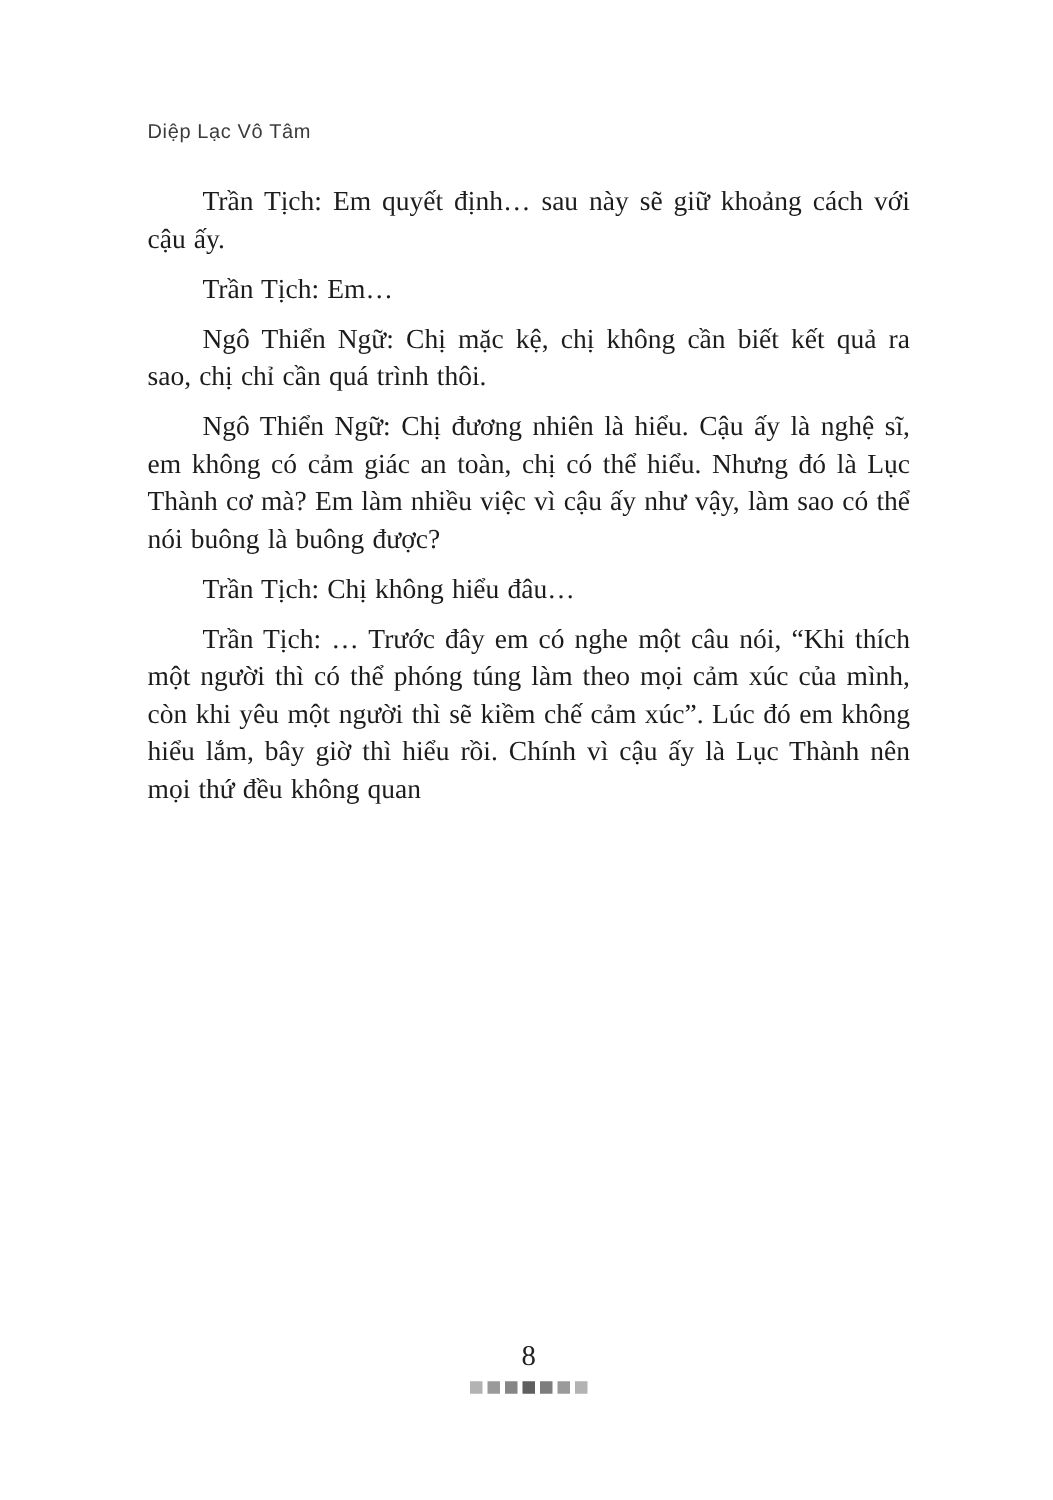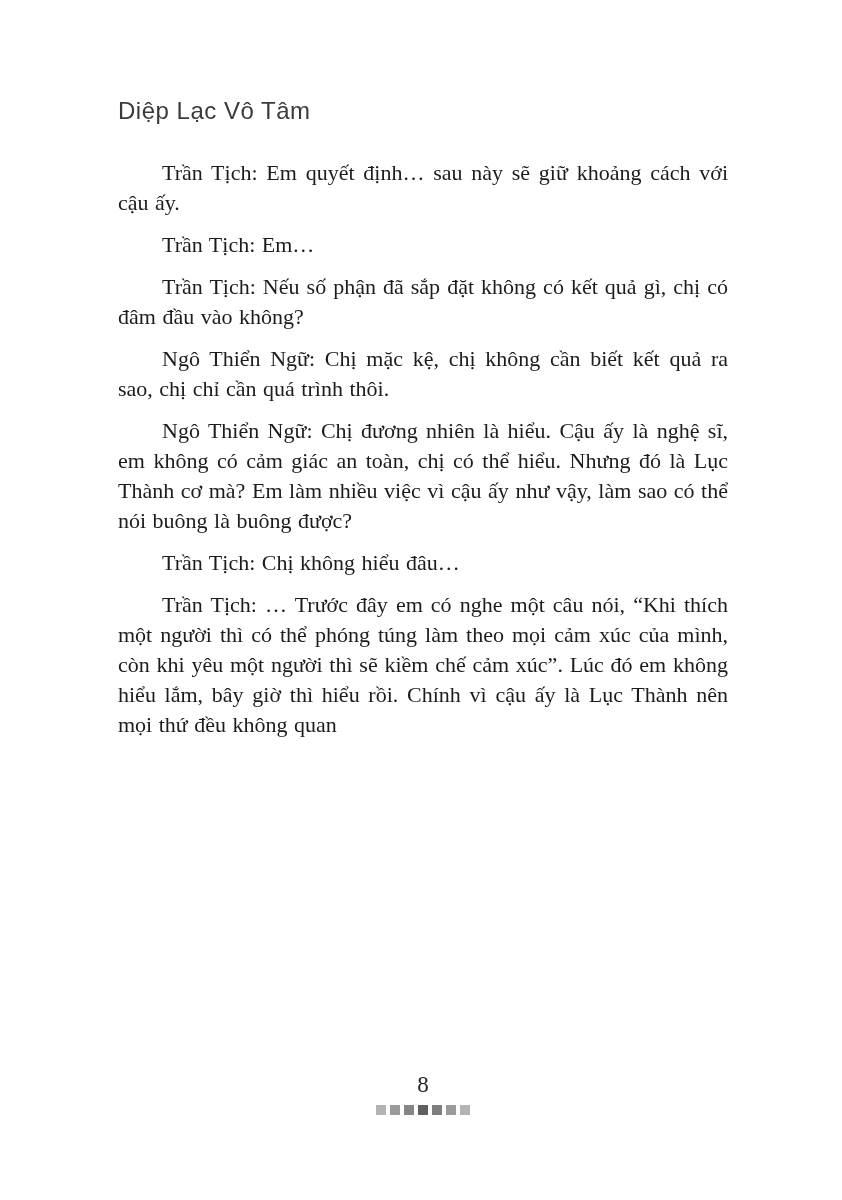--- a/index.html
+++ b/index.html
@@ -13,38 +13,38 @@
     height: 1200px;
     background: #ffffff;
     overflow: hidden;
     font-family: "Liberation Serif", "DejaVu Serif", serif;
   }
   .running-header {
     position: absolute;
     left: 118px;
     top: 97px;
     font-family: "Liberation Sans", "DejaVu Sans", sans-serif;
-    font-size: 24px;
+    font-size: 16px;
     font-weight: 400;
     letter-spacing: 0.5px;
     color: #3b3b3b;
     white-space: nowrap;
   }
   .body-text {
     position: absolute;
     left: 118px;
     top: 146px;
     width: 610px;
     font-size: 22px;
     line-height: 30px;
     color: #1c1c1c;
     text-align: justify;
   }
   .body-text p {
-    margin: 12px 0 10px 0;
+    margin: 0 0 10px 0;
     text-indent: 44px;
     word-spacing: 1px;
   }
   .page-footer {
     position: absolute;
     left: 118px;
     top: 1072px;
     width: 610px;
     text-align: center;
   }
@@ -68,21 +68,20 @@
 </head>
 <body>
 
 <div class="page">
 
   <div class="running-header">Diệp Lạc Vô Tâm</div>
 
   <div class="body-text" id="body-text">
       <p>Trần Tịch: Em quyết định… sau này sẽ giữ khoảng cách với cậu ấy.</p>
       <p>Trần Tịch: Em…</p>
-      <p>Trần Tịch: Nếu số phận đã sắp đặt không có kết quả gì, chị có đâm đầu vào không?</p>
       <p>Ngô Thiển Ngữ: Chị mặc kệ, chị không cần biết kết quả ra sao, chị chỉ cần quá trình thôi.</p>
       <p>Ngô Thiển Ngữ: Chị đương nhiên là hiểu. Cậu ấy là nghệ sĩ, em không có cảm giác an toàn, chị có thể hiểu. Nhưng đó là Lục Thành cơ mà? Em làm nhiều việc vì cậu ấy như vậy, làm sao có thể nói buông là buông được?</p>
       <p>Trần Tịch: Chị không hiểu đâu…</p>
       <p>Trần Tịch: … Trước đây em có nghe một câu nói, “Khi thích một người thì có thể phóng túng làm theo mọi cảm xúc của mình, còn khi yêu một người thì sẽ kiềm chế cảm xúc”. Lúc đó em không hiểu lắm, bây giờ thì hiểu rồi. Chính vì cậu ấy là Lục Thành nên mọi thứ đều không quan</p>
     </div>
 
   <div class="page-footer">
     <div class="page-number">8</div>
     <div class="ornament" id="ornament">
         <span class="sq" style="background: rgb(179, 179, 179);"></span>

